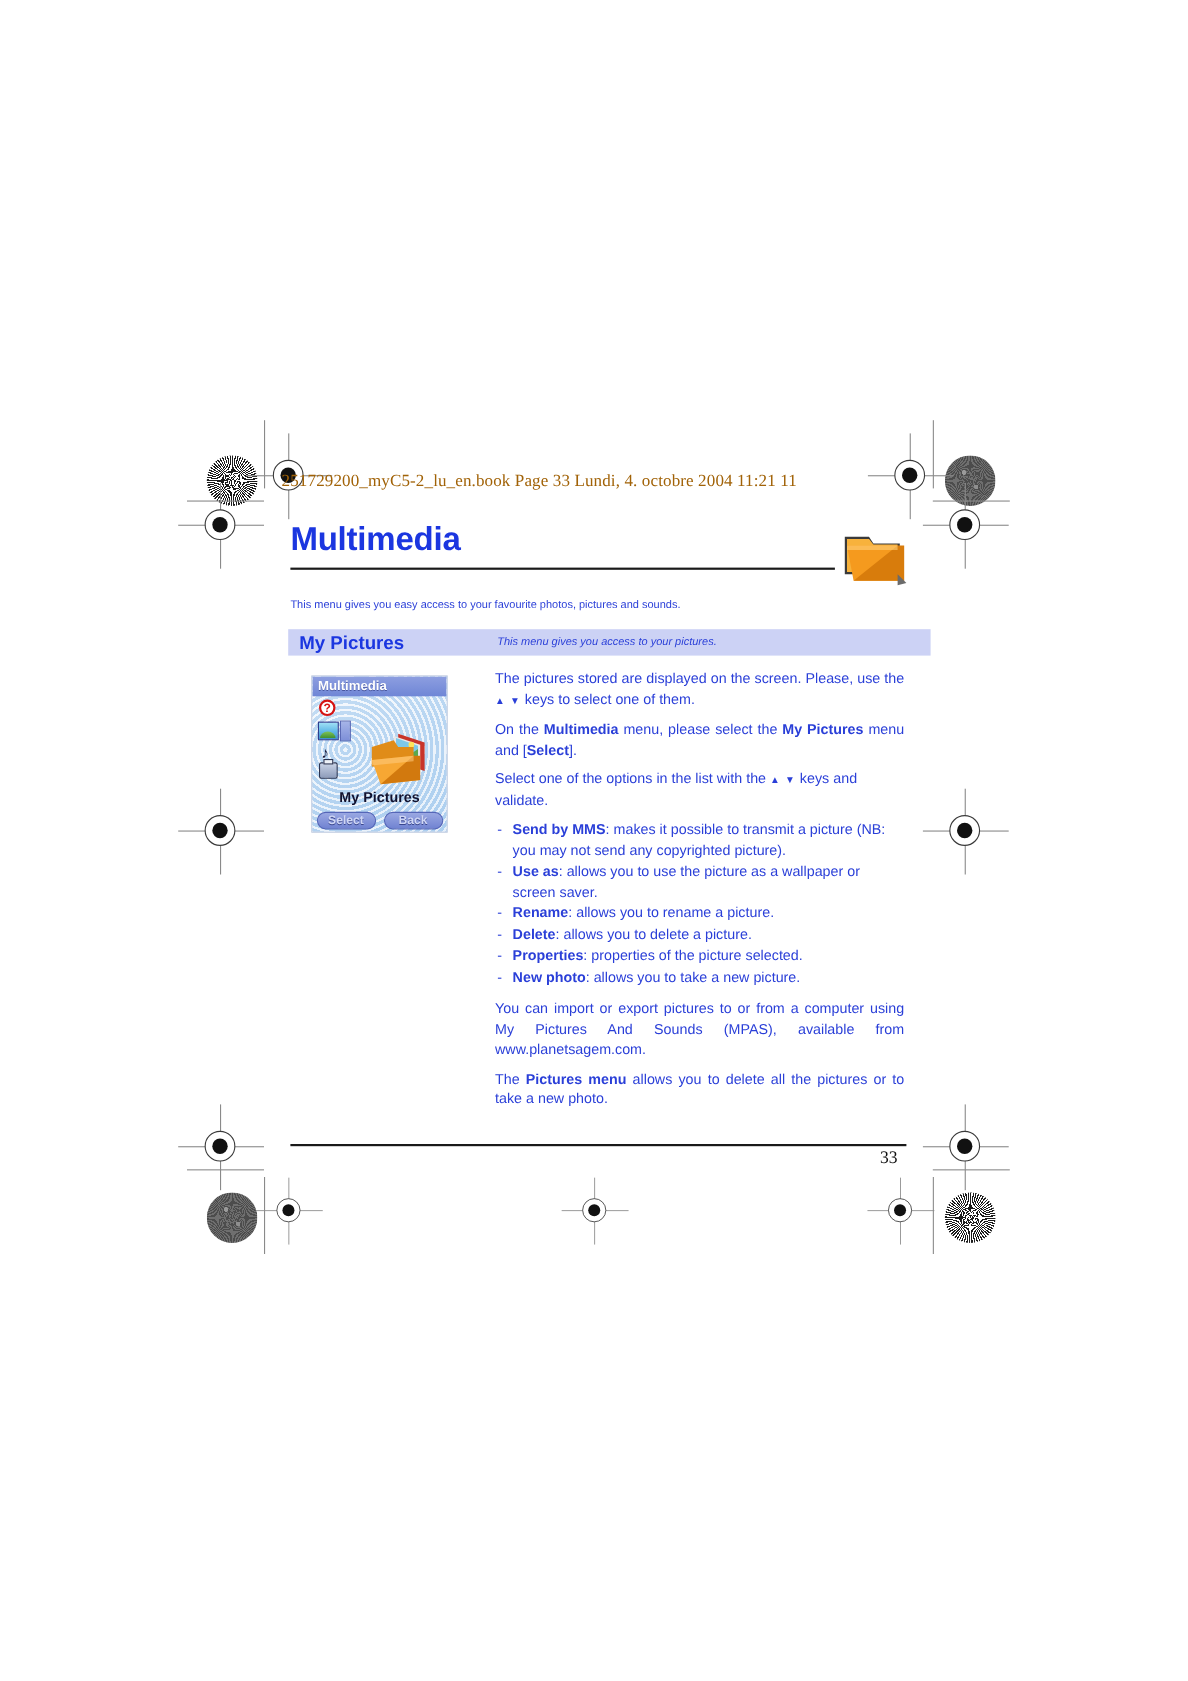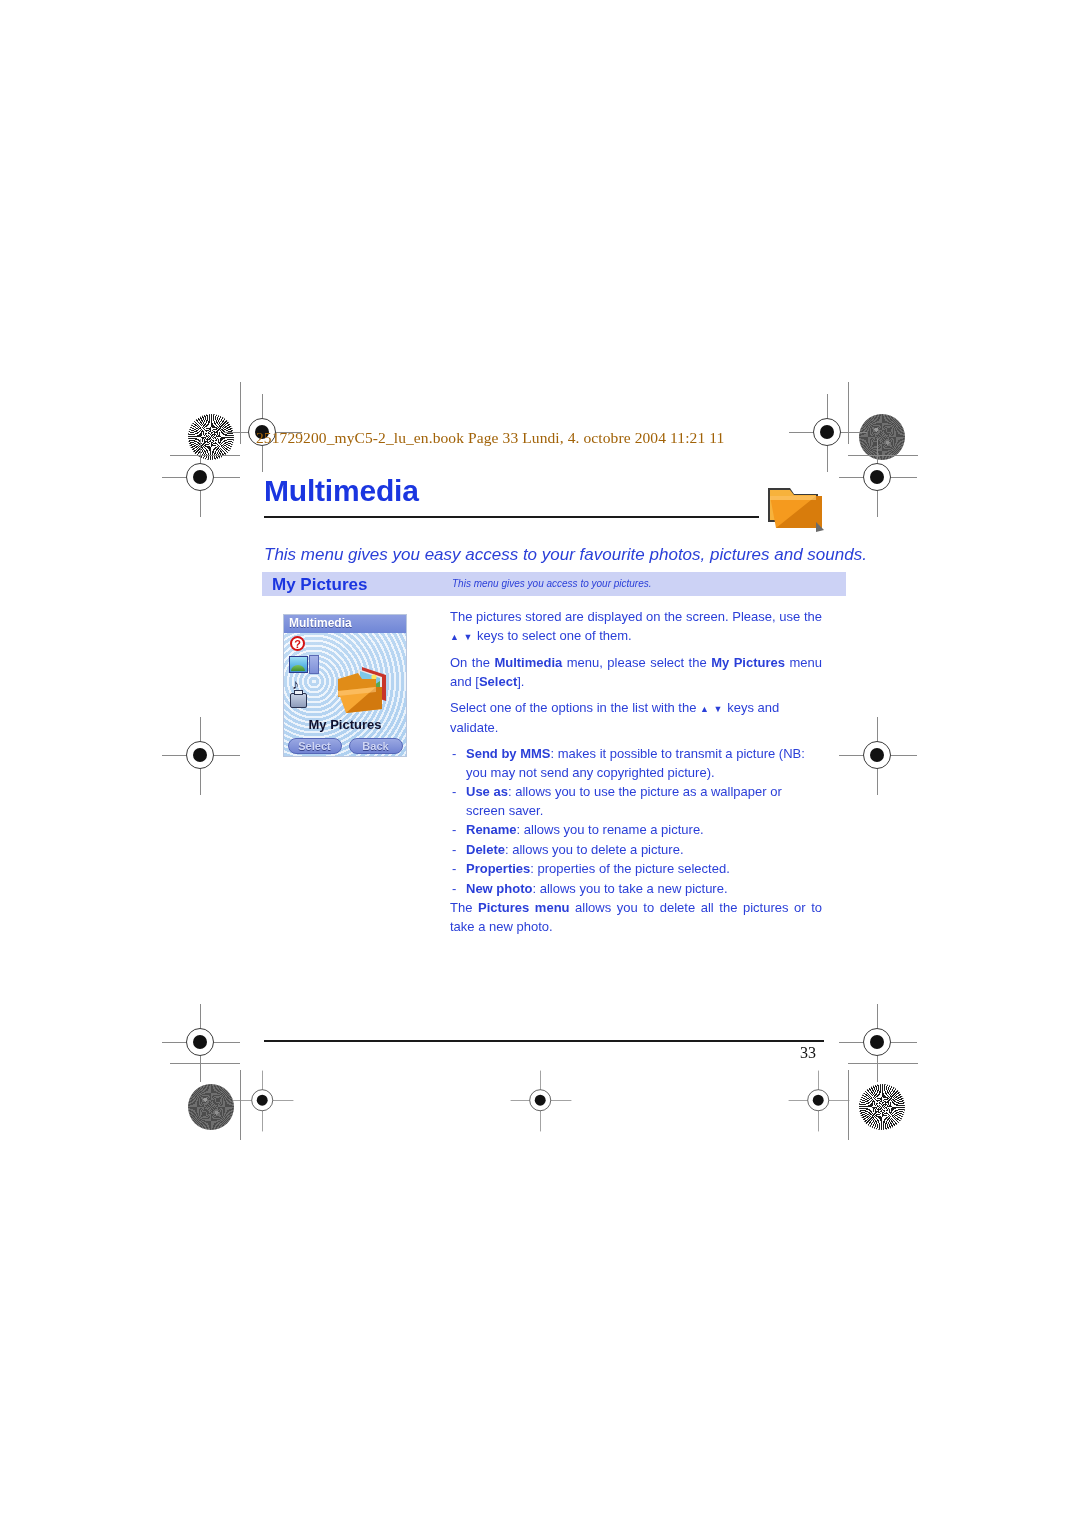--- a/index.html
+++ b/index.html
@@ -82,22 +82,21 @@
 
   .folder-icon {
     position: absolute;
     left: 760px; top: 482px;
     width: 66px; height: 56px;
   }
 
   .intro-italic {
     position: absolute;
     left: 264px; top: 545px;
-    font-size: 17px;
-    font-style: italic;
+    font-size: 10px;
     color: #2a3fd8;
     white-space: nowrap;
   }
 
   .section-band {
     position: absolute;
     left: 262px; top: 572px;
     width: 584px; height: 24px;
     background: #ccd2f5;
   }
@@ -392,20 +391,21 @@
 
     <ul class="bullets">
       <li><span class="dash">-</span><b>Send by MMS</b><span>: makes it possible to transmit a picture (NB: you may not send any copyrighted picture).</span></li>
       <li><span class="dash">-</span><b>Use as</b><span>: allows you to use the picture as a wallpaper or screen saver.</span></li>
       <li><span class="dash">-</span><b>Rename</b><span>: allows you to rename a picture.</span></li>
       <li><span class="dash">-</span><b>Delete</b><span>: allows you to delete a picture.</span></li>
       <li><span class="dash">-</span><b>Properties</b><span>: properties of the picture selected.</span></li>
       <li><span class="dash">-</span><b>New photo</b><span>: allows you to take a new picture.</span></li>
     </ul>
 
+    <p class="just" style="margin-top:10px">You can import or export pictures to or from a computer using My Pictures And Sounds (MPAS), available from www.planetsagem.com.</p>
 
     <p class="just"><span>The </span><b>Pictures menu</b><span> allows you to delete all the pictures or to take a new photo.</span></p>
   </div>
 
   <div class="footer-rule"></div>
   <div class="folio">33</div>
 
 </div>
 
 </body></html>

